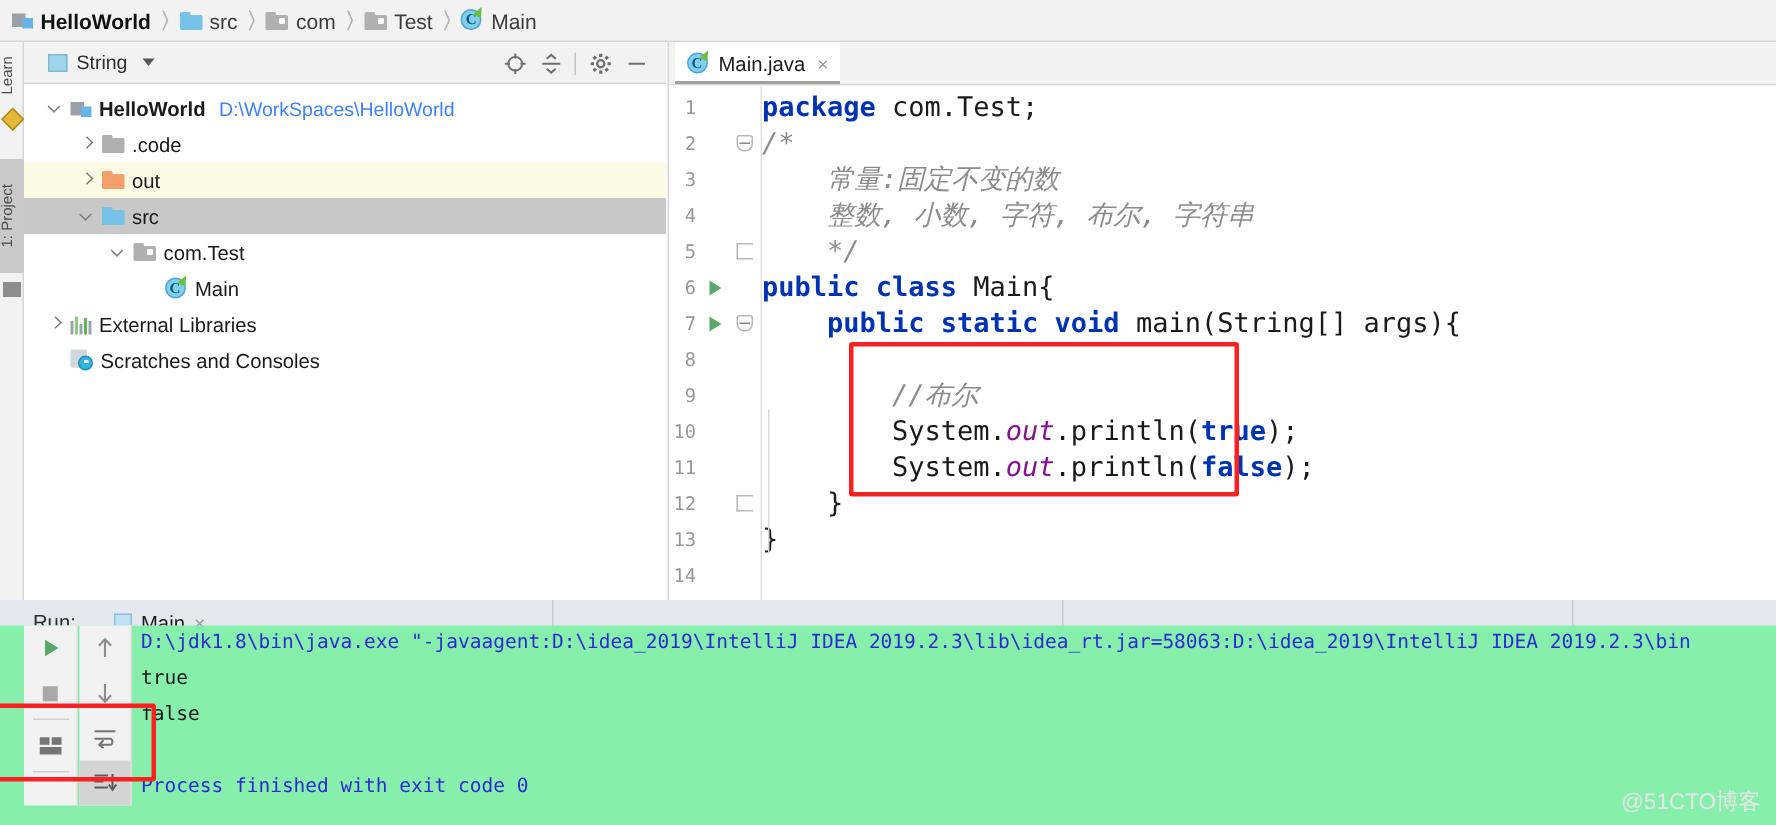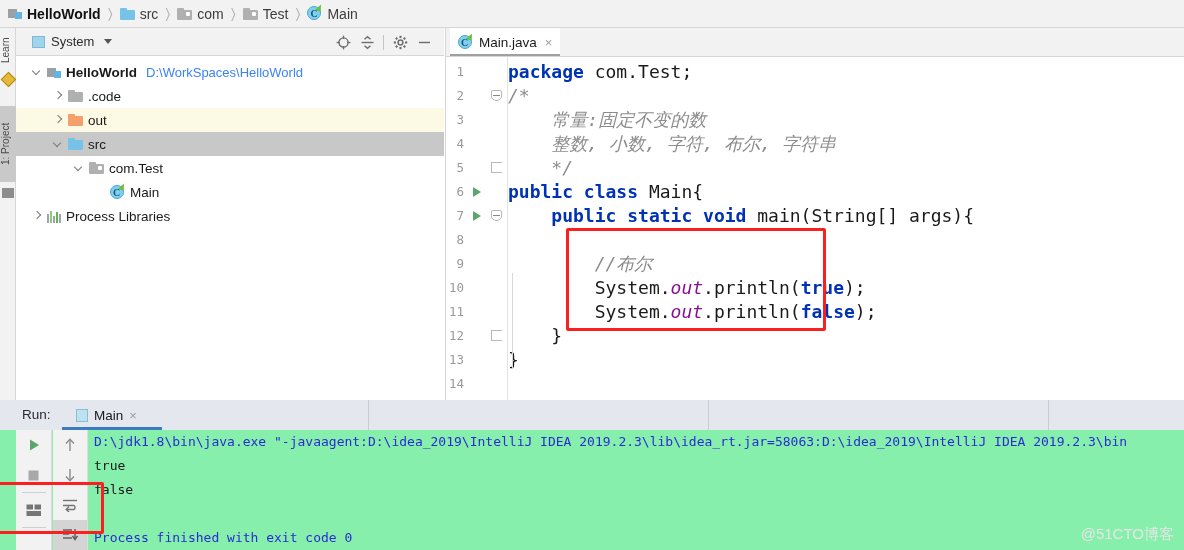--- a/index.html
+++ b/index.html
@@ -135,21 +135,21 @@
   .cl{position:absolute;left:0;height:24px;line-height:24px;}
   .kw{color:#0033b3;font-weight:bold;}
   .cmt{color:#8c8c8c;font-style:italic;}
   .fld{color:#871094;font-style:italic;}
   .vbar{position:absolute;left:66px;width:1px;background:#d8d8d8;}
 
   .redbox{position:absolute;border:3px solid #fb2020;border-radius:2px;pointer-events:none;}
 
   
   .run-panel{position:absolute;left:0;top:400px;width:1184px;height:150px;background:#fff;}
-  .run-tabbar{height:30px;background:#e4e7ee;position:relative;}
+  .run-tabbar{height:17px;background:#e4e7ee;position:relative;}
   .run-tabbar .divider{position:absolute;top:0;width:1px;height:30px;background:#c9ccd4;}
   .run-label{position:absolute;left:22px;top:0;height:30px;line-height:30px;font-size:13.5px;color:#2b2b2b;}
   .run-tab{position:absolute;left:76px;top:0;height:30px;display:flex;align-items:center;gap:6px;}
   .run-tab .nm{font-size:13.5px;color:#1a1a1a;}
   .run-tab .x{color:#9b9b9b;font-size:13px;}
   .run-tab .ul{position:absolute;left:-14px;bottom:0;width:100px;height:3px;background:#3d7ac4;}
 
   .run-body{position:relative;height:136px;background:#86efac;}
   .run-tools{position:absolute;left:16px;top:0;width:36px;height:120px;background:#f2f2f2;
     border-right:1px solid #dcdcdc;box-sizing:border-box;}
@@ -225,21 +225,21 @@
     <div class="vtab vtab-learn">Learn</div>
     <div class="vtab-icon-learn"></div>
     <div class="vtab vtab-proj">1: Project</div>
     <div class="vtab-icon-folder"></div>
   </div>
 
   <div class="proj-panel">
     <div class="proj-head">
       <div class="proj-title">
         <span class="ico ico-proj"></span>
-        <span>System</span>
+        <span>String</span>
         <span class="caret-dn"></span>
       </div>
       <div class="proj-actions">
         <div class="act">
           <svg width="15" height="15" viewBox="0 0 15 15">
             <circle cx="7.5" cy="7.5" r="4.6" fill="none" stroke="#6e6e6e" stroke-width="1.3"></circle>
             <line x1="7.5" y1="0.6" x2="7.5" y2="4" stroke="#6e6e6e" stroke-width="1.3"></line>
             <line x1="7.5" y1="11" x2="7.5" y2="14.4" stroke="#6e6e6e" stroke-width="1.3"></line>
             <line x1="0.6" y1="7.5" x2="4" y2="7.5" stroke="#6e6e6e" stroke-width="1.3"></line>
             <line x1="11" y1="7.5" x2="14.4" y2="7.5" stroke="#6e6e6e" stroke-width="1.3"></line>
@@ -343,21 +343,32 @@
           <span class="arrow r"></span>
           <span style="display: inline-flex; align-items: center; margin-left: 3px;">
             <span class="ico ico-lib">
               <i style="left:0px;height:9px;background:#9aa6ad"></i>
               <i style="left:3px;height:12px;background:#8fc97a"></i>
               <i style="left:6px;height:7px;background:#9aa6ad"></i>
               <i style="left:9px;height:11px;background:#5fb84e"></i>
               <i style="left:12px;height:9px;background:#9aa6ad"></i>
             </span>
           </span>
-          <span class="rlabel">Process Libraries</span>
+          <span class="rlabel">External Libraries</span>
+        </div>
+        <div class="row" style="padding-left: 14px;">
+          <span class="arrow"></span>
+          <span style="display: inline-flex; align-items: center; margin-left: 3px;">
+            <span class="ico ico-scratch">
+              <span class="pg"></span>
+              <span class="cl"></span>
+              <span class="hand"></span>
+            </span>
+          </span>
+          <span class="rlabel">Scratches and Consoles</span>
         </div>
       </div>
   </div>
 
   <div class="editor-wrap">
     <div class="tabbar">
       <div class="etab">
         <span class="ico ico-class">
           <span class="circ"></span>
             <span class="cc">C</span>

